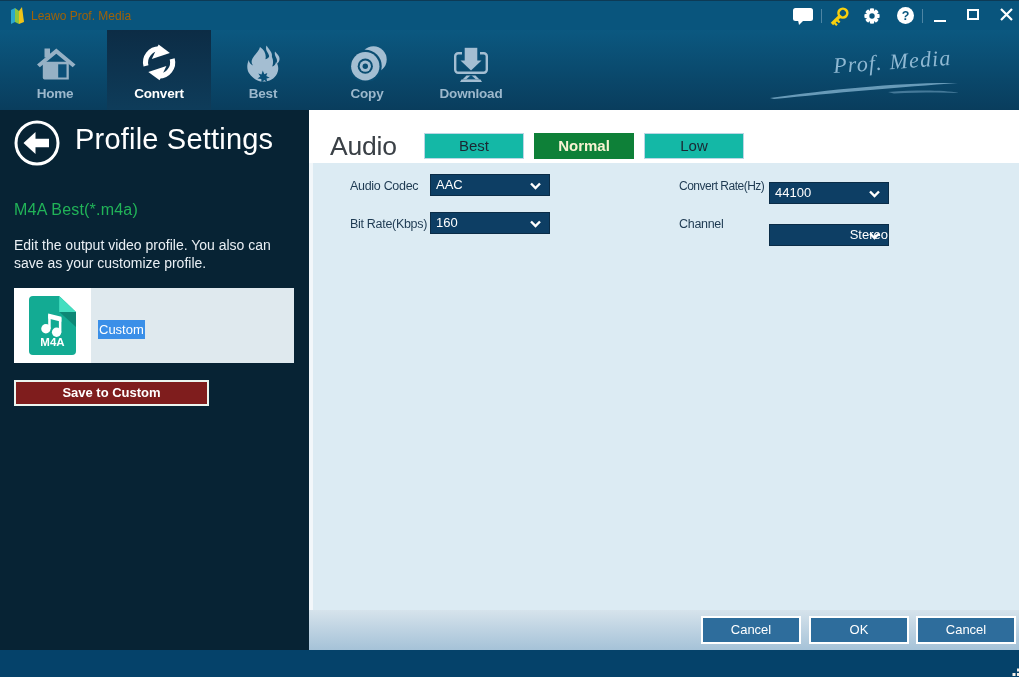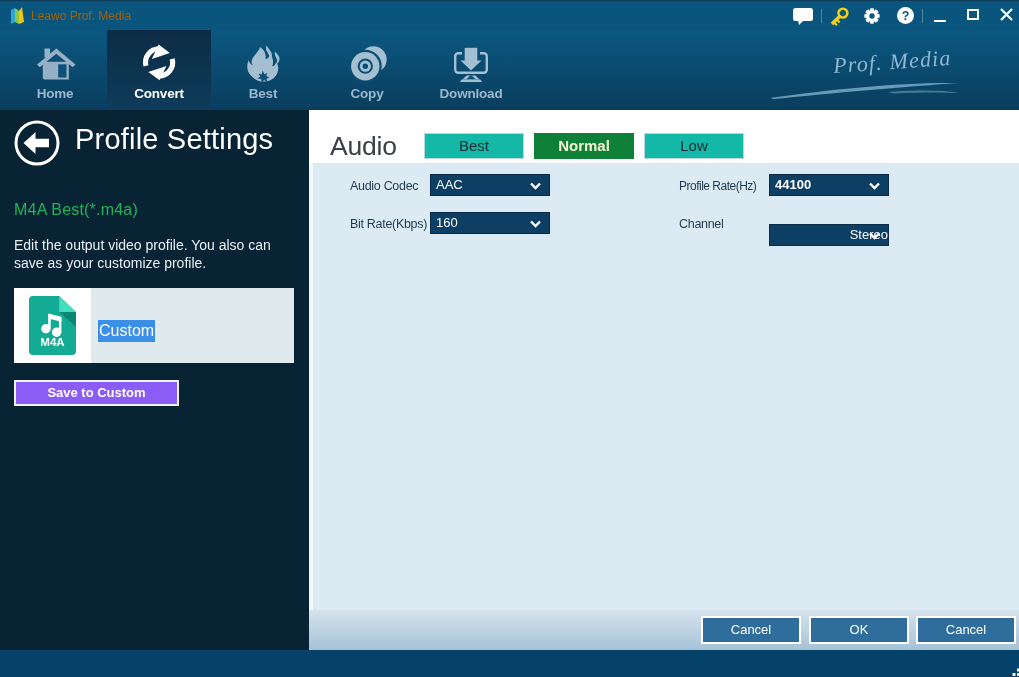--- a/index.html
+++ b/index.html
@@ -22,22 +22,22 @@
 .tabicon { left:50%; transform:translateX(-50%); top:8px; }
 #profmedia { right:67px; top:49px; color:#8fb8d2; font-size:22px; font-style:italic; font-family:"Liberation Serif",serif; transform:rotate(-4deg); letter-spacing:1.2px; }
 
 
 #sidebar { left:0; top:110px; width:309px; height:540px; background:#072334; }
 #ptitle { left:75px; top:123px; color:#fff; font-size:29px; letter-spacing:0.2px; }
 #greent { left:14px; top:201px; color:#21b358; font-size:16px; letter-spacing:0.2px; }
 #desc { left:14px; top:236px; color:#e9eff4; font-size:14px; line-height:18px; width:280px; }
 #listitem { left:14px; top:288px; width:280px; height:75px; background:#dfe9ee; }
 #listitem .iconbox { left:0; top:0; width:77px; height:75px; background:#fff; }
-#custominput { left:84px; top:32px; font-size:16px; color:#fff; background:#3a8fe8; padding:2px 1px; }
-#savebtn { left:14px; top:380px; width:165px; height:26px; background:#8b5cf6; border:2px solid #ecf5ef; color:#fff; font-weight:bold; font-size:13px; text-align:center; line-height:21.5px; }
+#custominput { left:84px; top:32px; font-size:13px; color:#fff; background:#3a8fe8; padding:2px 1px; }
+#savebtn { left:14px; top:380px; width:195px; height:26px; background:#7f1d1d; border:2px solid #ecf5ef; color:#fff; font-weight:bold; font-size:13px; text-align:center; line-height:21.5px; }
 
 
 #content { left:309px; top:110px; width:710px; height:540px; background:#fff; }
 #audioh { left:21px; top:21px; font-size:26.5px; color:#3a4046; letter-spacing:-0.2px; }
 .qbtn { top:23px; width:100px; height:26px; font-size:15px; text-align:center; line-height:24px; }
 .qbtn.plain { background:#14b8a6; border:1px solid #b9d6e4; color:#1b2733; }
 .qbtn.sel { background:#0e8038; color:#f8f3d2; font-weight:bold; line-height:26px; }
 #formarea { left:0; top:53px; width:710px; height:447px; background:#dcebf3; }
 .flabel { font-size:12.5px; letter-spacing:-0.3px; color:#1e3a52; }
 .dd { width:120px; height:22px; background:#0d3e64; border:1px solid #0a2c47; color:#fff; font-size:13px; line-height:20px; padding-left:5px; }
@@ -184,22 +184,22 @@
   <div class="abs" id="audioh">Audio</div>
   <div class="abs qbtn plain" style="left:115px;">Best</div>
   <div class="abs qbtn sel" style="left:225px;">Normal</div>
   <div class="abs qbtn plain" style="left:335px;">Low</div>
   <div class="abs" id="formarea"></div>
   <div class="abs" style="left:0; top:53px; width:4px; height:447px; background:#f2f7fa;"></div>
   <div class="abs flabel" style="left:41px; top:69px;">Audio Codec</div>
   <div class="abs dd" style="left:121px; top:64px;">AAC<svg width="11" height="8" viewBox="0 0 11 8">
         <path d="M1 1.5 L5.5 6 L10 1.5" stroke="#fff" stroke-width="2.4" fill="none"></path>
       </svg></div>
-  <div class="abs flabel" style="left:370px; top:69px; font-size:12px; letter-spacing:-0.5px;">Profile Rate(Hz)</div>
-  <div class="abs dd" style="left:460px; top:64px;font-weight:bold;">44100<svg width="11" height="8" viewBox="0 0 11 8">
+  <div class="abs flabel" style="left:370px; top:69px; font-size:12px; letter-spacing:-0.5px;">Convert Rate(Hz)</div>
+  <div class="abs dd" style="left:460px; top:72px;">44100<svg width="11" height="8" viewBox="0 0 11 8">
         <path d="M1 1.5 L5.5 6 L10 1.5" stroke="#fff" stroke-width="2.4" fill="none"></path>
       </svg></div>
   <div class="abs flabel" style="left:41px; top:107px;">Bit Rate(Kbps)</div>
   <div class="abs dd" style="left:121px; top:102px;">160<svg width="11" height="8" viewBox="0 0 11 8">
         <path d="M1 1.5 L5.5 6 L10 1.5" stroke="#fff" stroke-width="2.4" fill="none"></path>
       </svg></div>
   <div class="abs flabel" style="left:370px; top:107px;">Channel</div>
   <div class="abs dd" style="left:460px; top:114px;text-align:right;">Stereo<svg width="11" height="8" viewBox="0 0 11 8">
         <path d="M1 1.5 L5.5 6 L10 1.5" stroke="#fff" stroke-width="2.4" fill="none"></path>
       </svg></div>

